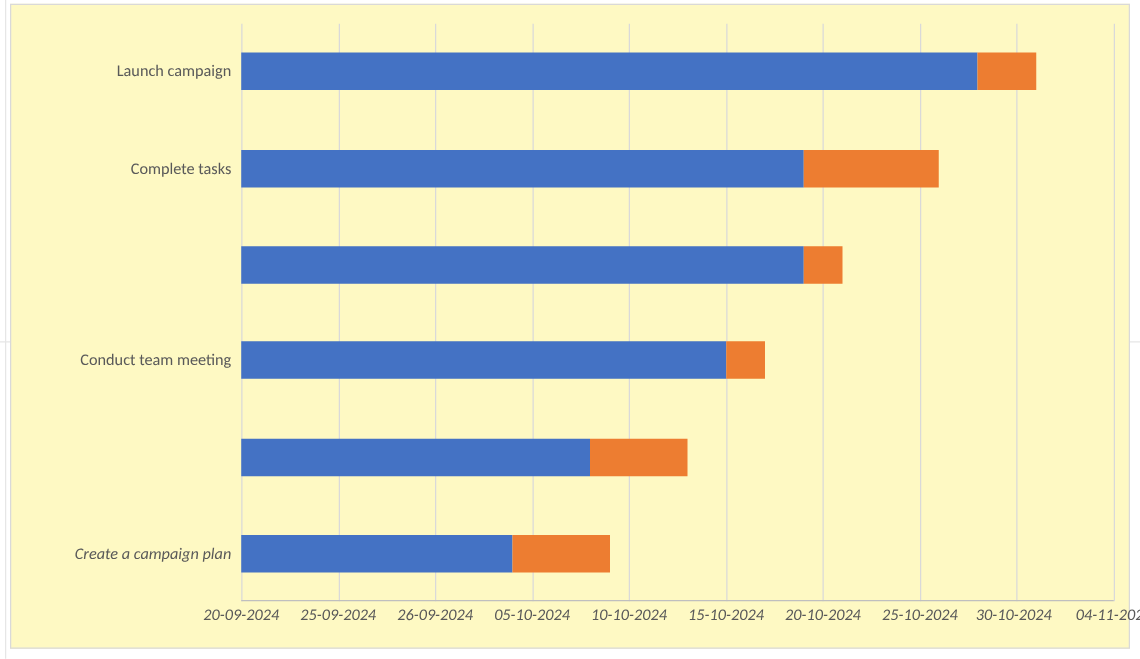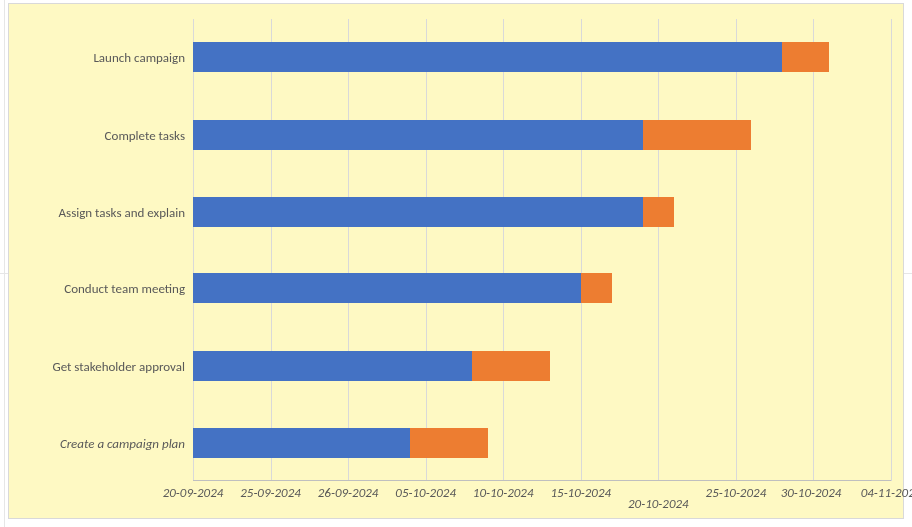--- a/index.html
+++ b/index.html
@@ -156,31 +156,29 @@
           <div class="seg blue" style="left: 0px; width: 217.148px;"></div>
           <div class="seg orange" style="left: 217.148px; width: 77.5478px;"></div>
         </div>
       </div>
     <div class="axis-line"></div>
   </div>
 
   <div class="y-labels" id="ylabels">
       <div class="y-label" style="top: 32.4846px;">Launch campaign</div>
       <div class="y-label" style="top: 109.5px;">Complete tasks</div>
-      <div class="y-label" style="top: 186.515px;">Assign tasks and explain</div>
       <div class="y-label" style="top: 263.485px;">Conduct team meeting</div>
-      <div class="y-label" style="top: 340.5px;">Get stakeholder approval</div>
       <div class="y-label" style="top: 417.515px; font-style: italic;">Create a campaign plan</div>
     </div>
   <div class="x-labels" id="xlabels">
       <div class="x-label" style="left: 0px;">20-09-2024</div>
       <div class="x-label" style="left: 77.5478px;">25-09-2024</div>
       <div class="x-label" style="left: 155.096px;">26-09-2024</div>
       <div class="x-label" style="left: 232.643px;">05-10-2024</div>
       <div class="x-label" style="left: 310.191px;">10-10-2024</div>
       <div class="x-label" style="left: 387.809px;">15-10-2024</div>
-      <div class="x-label" style="left: 465.357px; margin-top: 11px;">20-10-2024</div>
+      <div class="x-label" style="left: 465.357px;">20-10-2024</div>
       <div class="x-label" style="left: 542.904px;">25-10-2024</div>
       <div class="x-label" style="left: 618px;">30-10-2024</div>
       <div class="x-label" style="left: 698px;">04-11-2024</div>
     </div>
 
 </div>
 
 </body></html>

